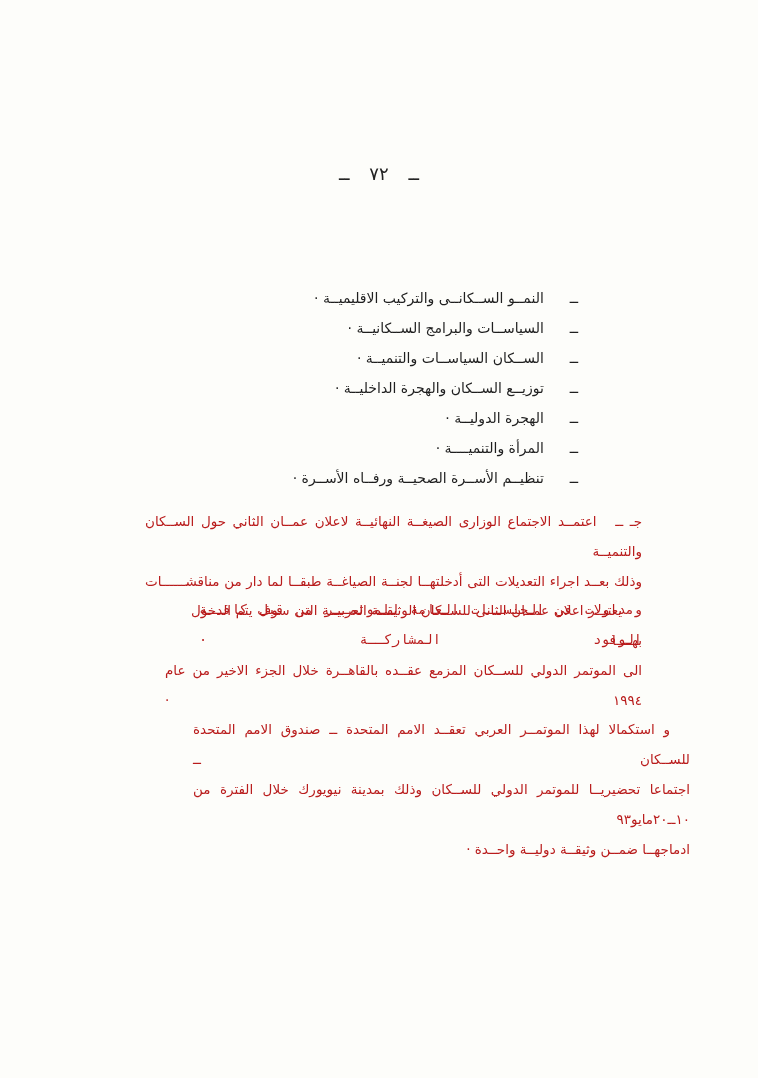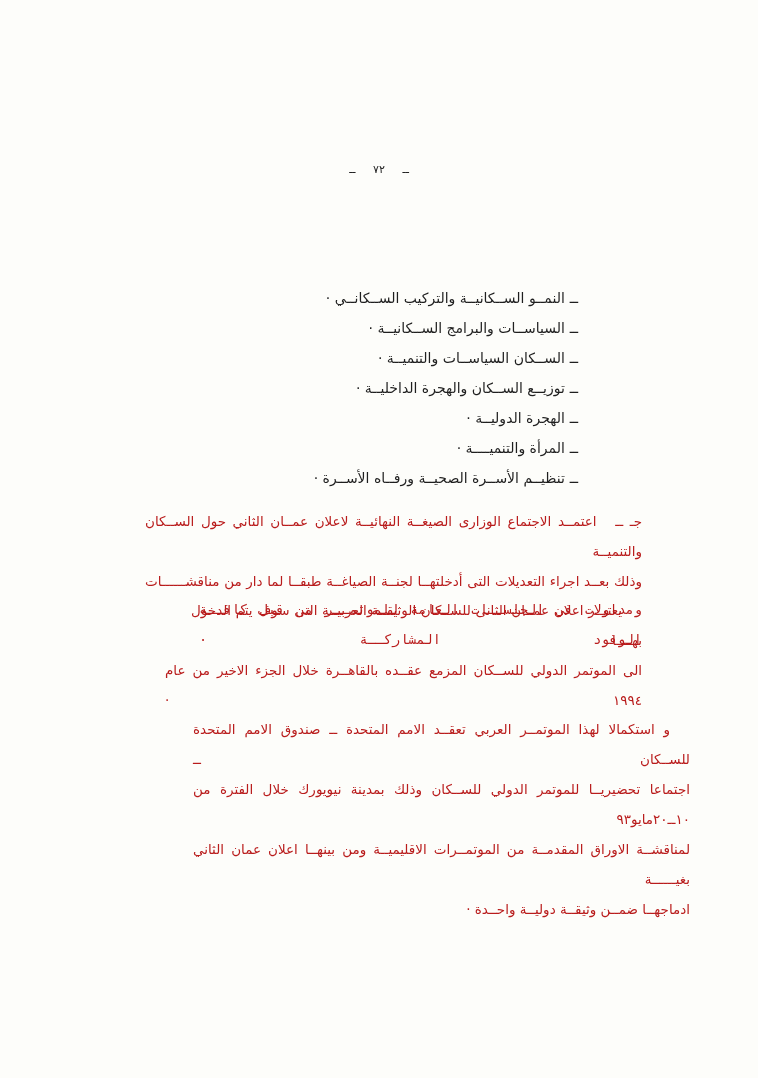--- a/index.html
+++ b/index.html
@@ -11,40 +11,40 @@
     background: #fdfdfa;
     font-family: "DejaVu Sans", sans-serif;
     color: #1f1f1f;
     overflow: hidden;
   }
   
   .page-number {
     position: absolute;
     top: 163px; left: 0; right: 0;
     text-align: center;
-    font-size: 11px;
+    font-size: 18px;
     word-spacing: 14px;
     color: #222;
   }
   
   .topics {
     position: absolute;
     top: 283px;
     right: 180px;
     direction: rtl;
     font-size: 14px;
   }
   .topic {
     display: flex;
     align-items: baseline;
     height: 30px;
     line-height: 30px;
     white-space: nowrap;
   }
-  .dash { margin-left: 5px; }
+  .dash { margin-left: 26px; }
   
   .para {
     position: absolute;
     left: 145px;
     width: 497px;
     direction: rtl;
     font-size: 13.5px;
     line-height: 30px;
     color: #b91c1c;
   }
@@ -62,21 +62,21 @@
 </head>
 <body>
 
 <div class="page">
 
   <div class="page-number">ــ ٧٢ ــ</div>
 
   <div class="topics">
     <div class="topic">
       <span class="dash">ــ</span>
-      <span class="topic-text">النمــو الســكانيــة والتركيب الســكانــي ·</span>
+      <span class="topic-text">النمــو الســكانــى والتركيب الاقليميــة ·</span>
     </div>
     <div class="topic">
       <span class="dash">ــ</span>
       <span class="topic-text">السياســات والبرامج الســكانيــة ·</span>
     </div>
     <div class="topic">
       <span class="dash">ــ</span>
       <span class="topic-text">الســكان السياســات والتنميــة ·</span>
     </div>
     <div class="topic">
@@ -107,17 +107,16 @@
   </div>
 
   <div class="para p2">
     <div class="pline just indent pad45">يعتبــر اعلان عمــان الثانى للســكان الوثيقــة العربيــة التى سوف يتم الدخول بهــــا</div>
     <div class="pline just pad20">الى الموتمر الدولي للســكان المزمع عقــده بالقاهــرة خلال الجزء الاخير من عام ١٩٩٤ ·</div>
   </div>
 
   <div class="para p3">
     <div class="pline just indent">و استكمالا لهذا الموتمــر العربي تعقــد الامم المتحدة ــ صندوق الامم المتحدة للســكان ــ</div>
     <div class="pline just">اجتماعا تحضيريــا للموتمر الدولي للســكان وذلك بمدينة نيويورك خلال الفترة من ١٠ــ٢٠مايو٩٣</div>
-    <div class="pline just">لمناقشــة الاوراق المقدمــة من الموتمــرات الاقليميــة ومن بينهــا اعلان عمان الثاني بغيــــــة</div>
     <div class="pline lastline">ادماجهــا ضمــن وثيقــة دوليــة واحــدة ·</div>
   </div>
 
 </div>
 
 </body></html>

